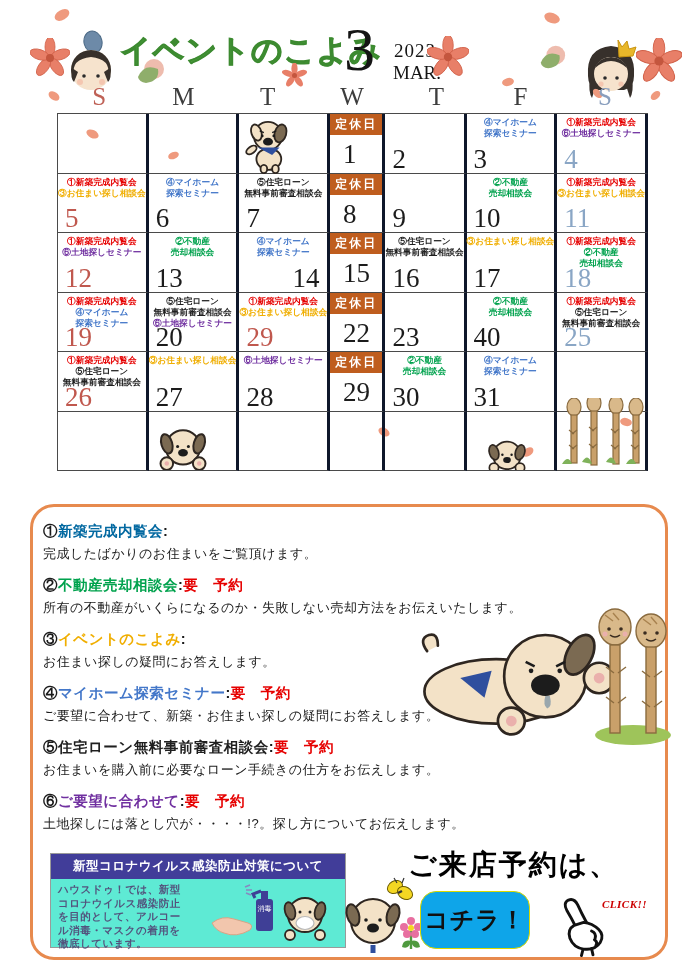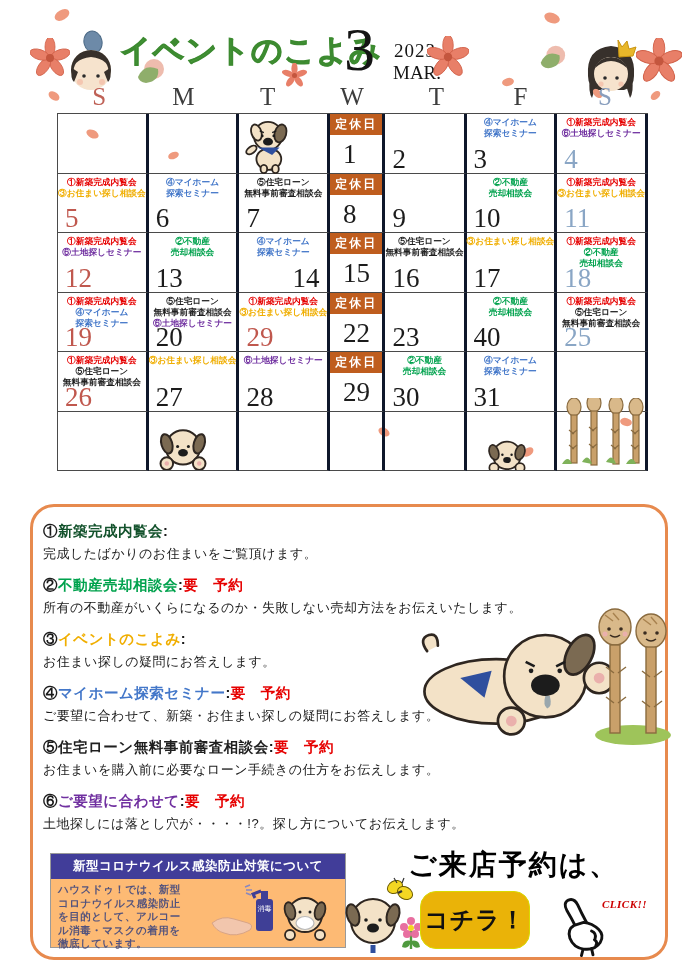--- a/index.html
+++ b/index.html
@@ -30,30 +30,30 @@
 
   
   .legend{left:30px;top:504px;width:632px;height:450px;border:3px solid #e78a4e;border-radius:24px;background:#fff;}
   .legend-entries{position:absolute;left:10px;top:15px;width:600px;}
   .lg-entry{margin-bottom:13px;}
   .lg-title{font-size:14.5px;font-weight:bold;color:#1a1a1a;margin-bottom:4px;letter-spacing:0.5px;}
   .lg-desc{font-size:13px;color:#1a1a1a;letter-spacing:0.5px;}
   .lg-note{color:#e60000;}
 
   
-  .covid{left:50px;top:853px;width:294px;height:93px;border:1px solid #9a9a9a;background:#fdba74;}
+  .covid{left:50px;top:853px;width:294px;height:93px;border:1px solid #9a9a9a;background:#5eead4;}
   .covid-head{height:25px;background:#413d99;color:#fff;font-size:12.5px;font-weight:bold;
         text-align:center;line-height:25px;letter-spacing:0.5px;}
   .covid-body{display:flex;padding:4px 4px 2px 7px;}
   .covid-text{width:152px;font-size:10.5px;font-weight:bold;color:#53537d;
         line-height:13.5px;letter-spacing:0.5px;white-space:pre-line;}
 
   
   .res-lead{left:405px;top:843px;font-size:28px;font-weight:600;color:#000;letter-spacing:2px;}
-  .res-btn{left:417px;top:888px;width:108px;height:56px;background:#eab308;border:1px solid #d9d900;
+  .res-btn{left:417px;top:888px;width:108px;height:56px;background:#0ea5e9;border:1px solid #d9d900;
         border-radius:16px;font-size:24px;font-weight:bold;color:#111;text-align:center;
         line-height:56px;letter-spacing:1px;cursor:pointer;}
   .click-label{left:599px;top:895px;font-family:"Liberation Serif",serif;font-size:11px;
         font-weight:bold;font-style:italic;color:#cc0000;letter-spacing:0.5px;}
 
   .petal{position:absolute;width:16px;height:10px;border-radius:50%;background:#ef9a7e;}
 </style>
 </head>
 <body>
 
@@ -391,21 +391,21 @@
           <rect x="5" y="17" width="6" height="48" fill="#c9a06a"></rect>
           <path d="M3 32 l5 4 M11 32 l-5 4 M3 47 l5 4 M11 47 l-5 4"></path>
         </g>
     </g>
     <path d="M2 66 q6 -10 10 0 M22 64 q6 -10 10 2 M46 64 q6 -10 10 2 M66 66 q6 -10 10 0" fill="#7fb25a"></path>
   </svg>
 
   <div class="abs legend">
     <div class="legend-entries">
         <div class="lg-entry">
-          <div class="lg-title"><span>①</span><span style="color: #14532d; text-align: center;">新築完成内覧会</span><span>:</span></div>
+          <div class="lg-title"><span>①</span><span style="color: #0369a1; text-align: center;">新築完成内覧会</span><span>:</span></div>
           <div class="lg-desc">完成したばかりのお住まいをご覧頂けます。</div>
         </div>
         <div class="lg-entry">
           <div class="lg-title"><span>②</span><span style="color: rgb(0, 162, 77);">不動産売却相談会</span><span>:</span><span class="lg-note">要　予約</span></div>
           <div class="lg-desc">所有の不動産がいくらになるのか・失敗しない売却方法をお伝えいたします。</div>
         </div>
         <div class="lg-entry">
           <div class="lg-title"><span>③</span><span style="color: rgb(240, 174, 0);">イベントのこよみ</span><span>:</span></div>
           <div class="lg-desc">お住まい探しの疑問にお答えします。</div>
         </div>

